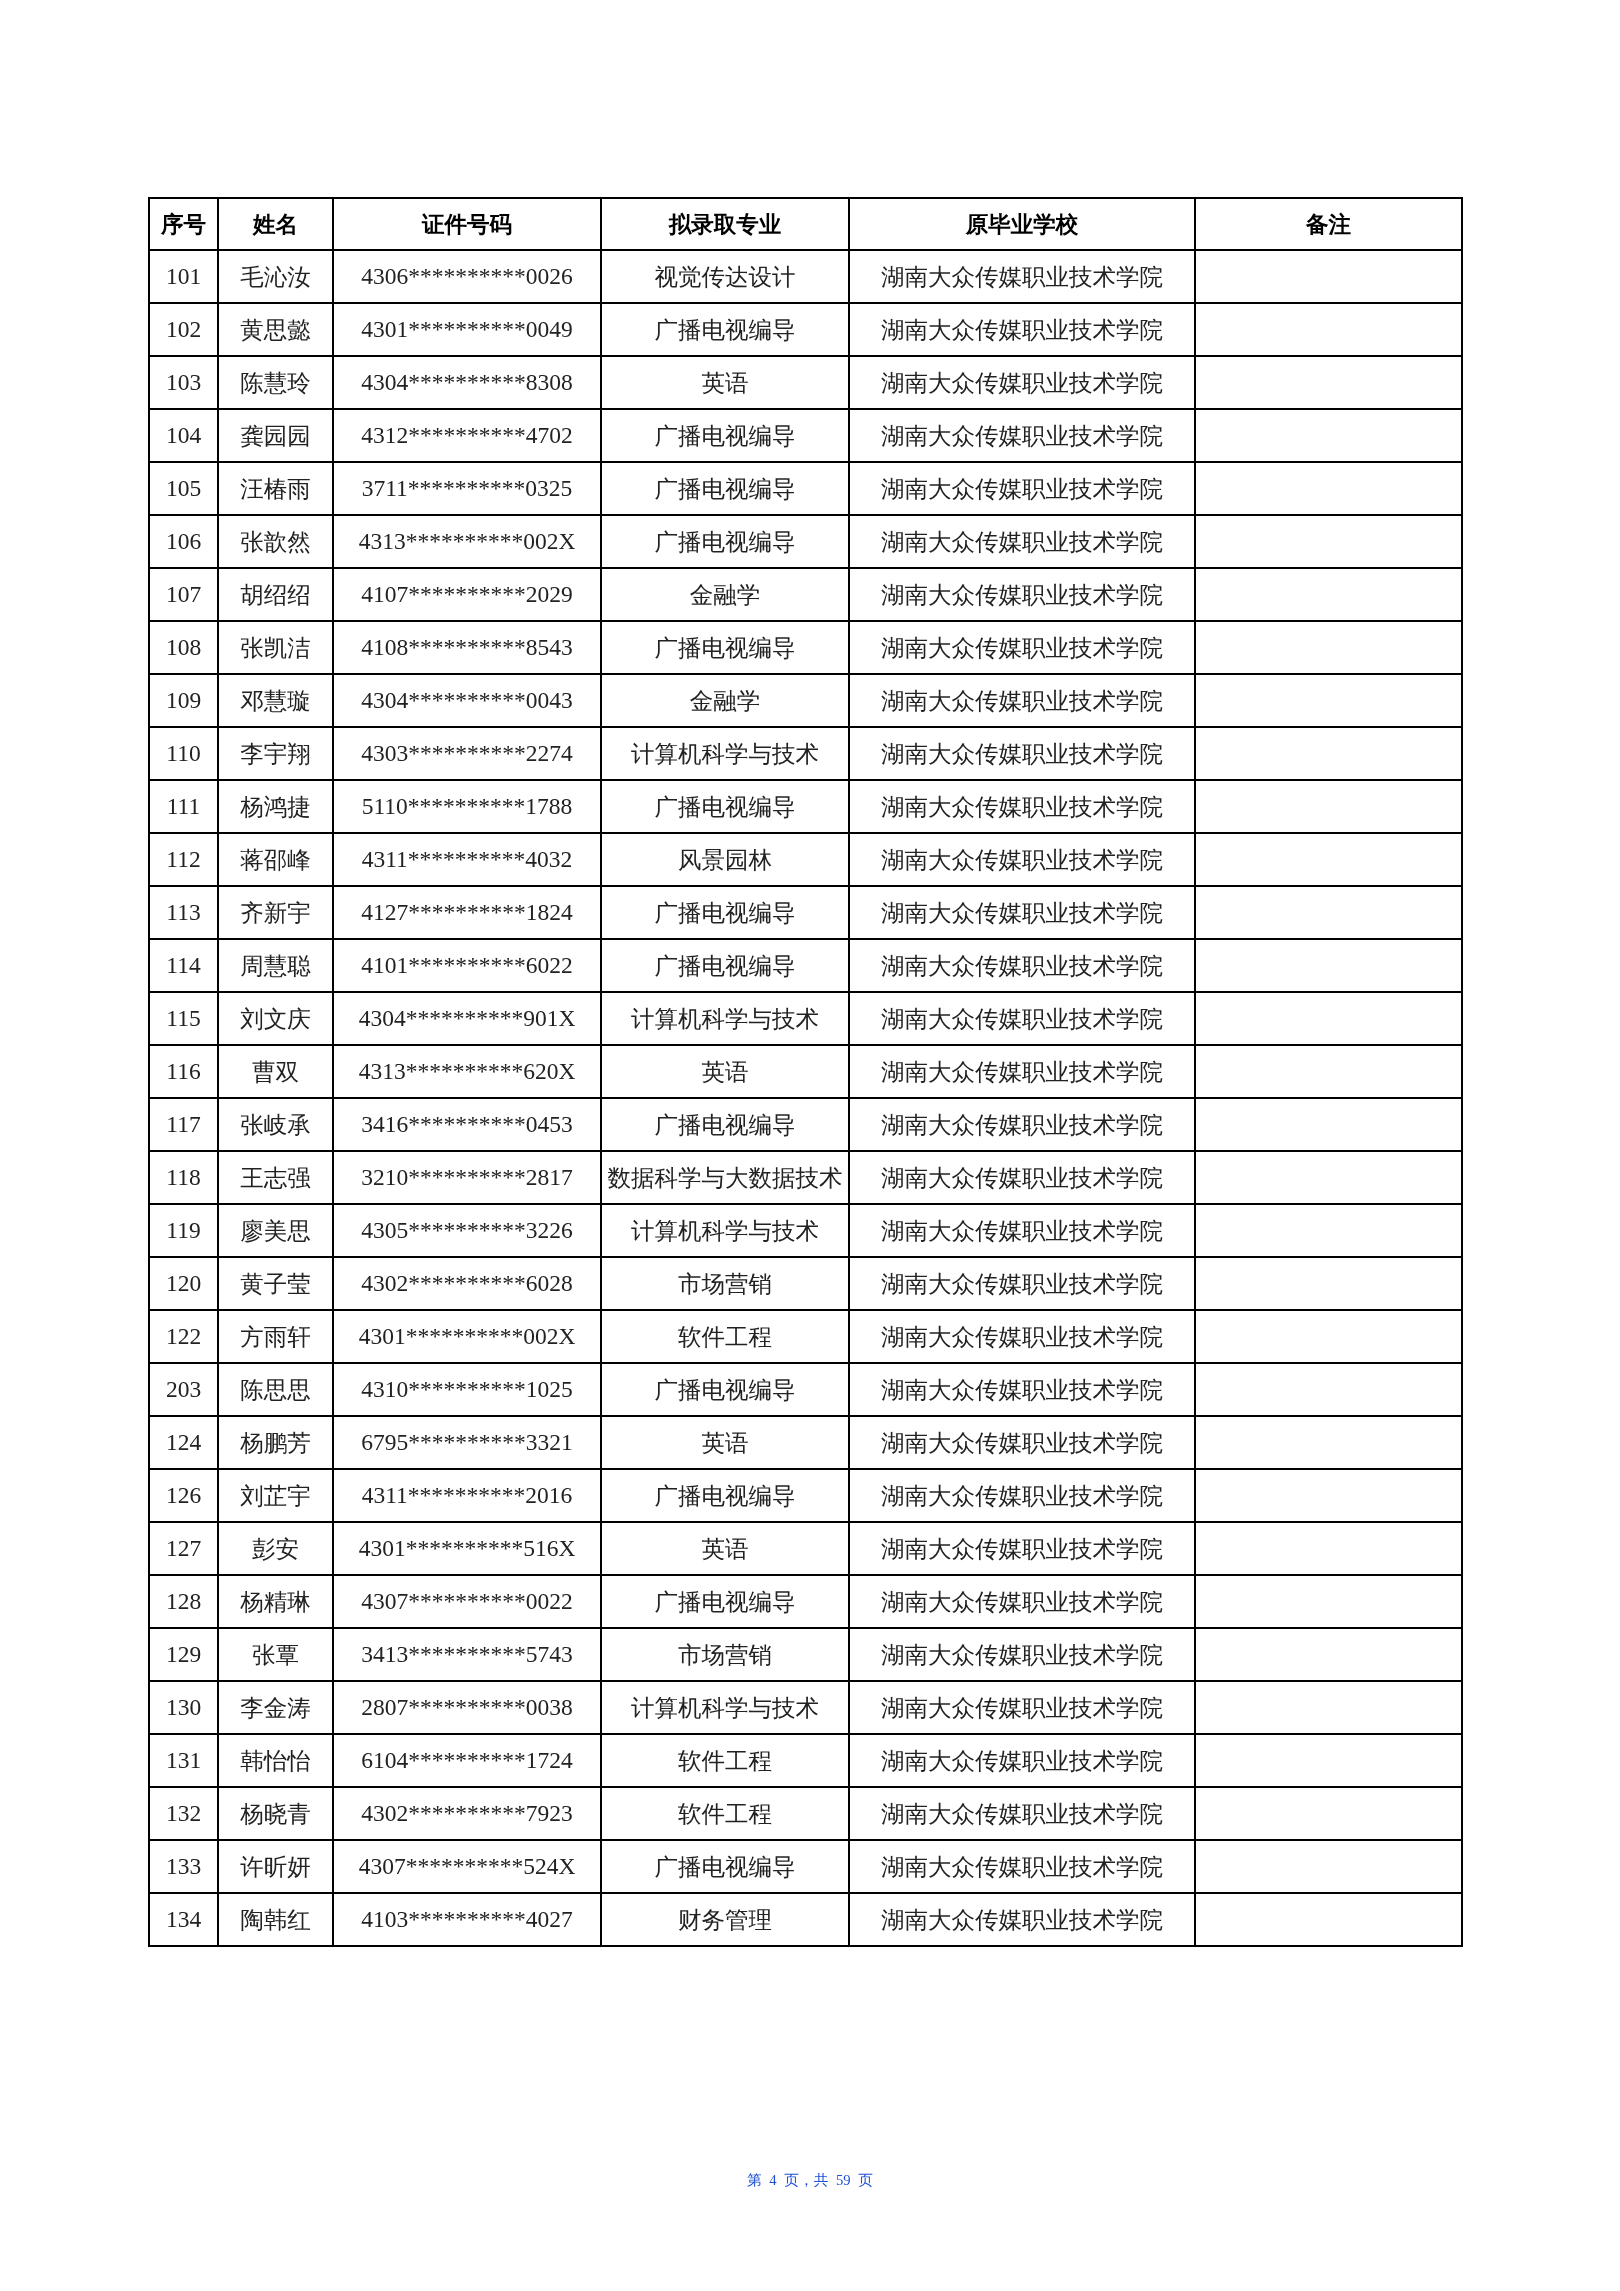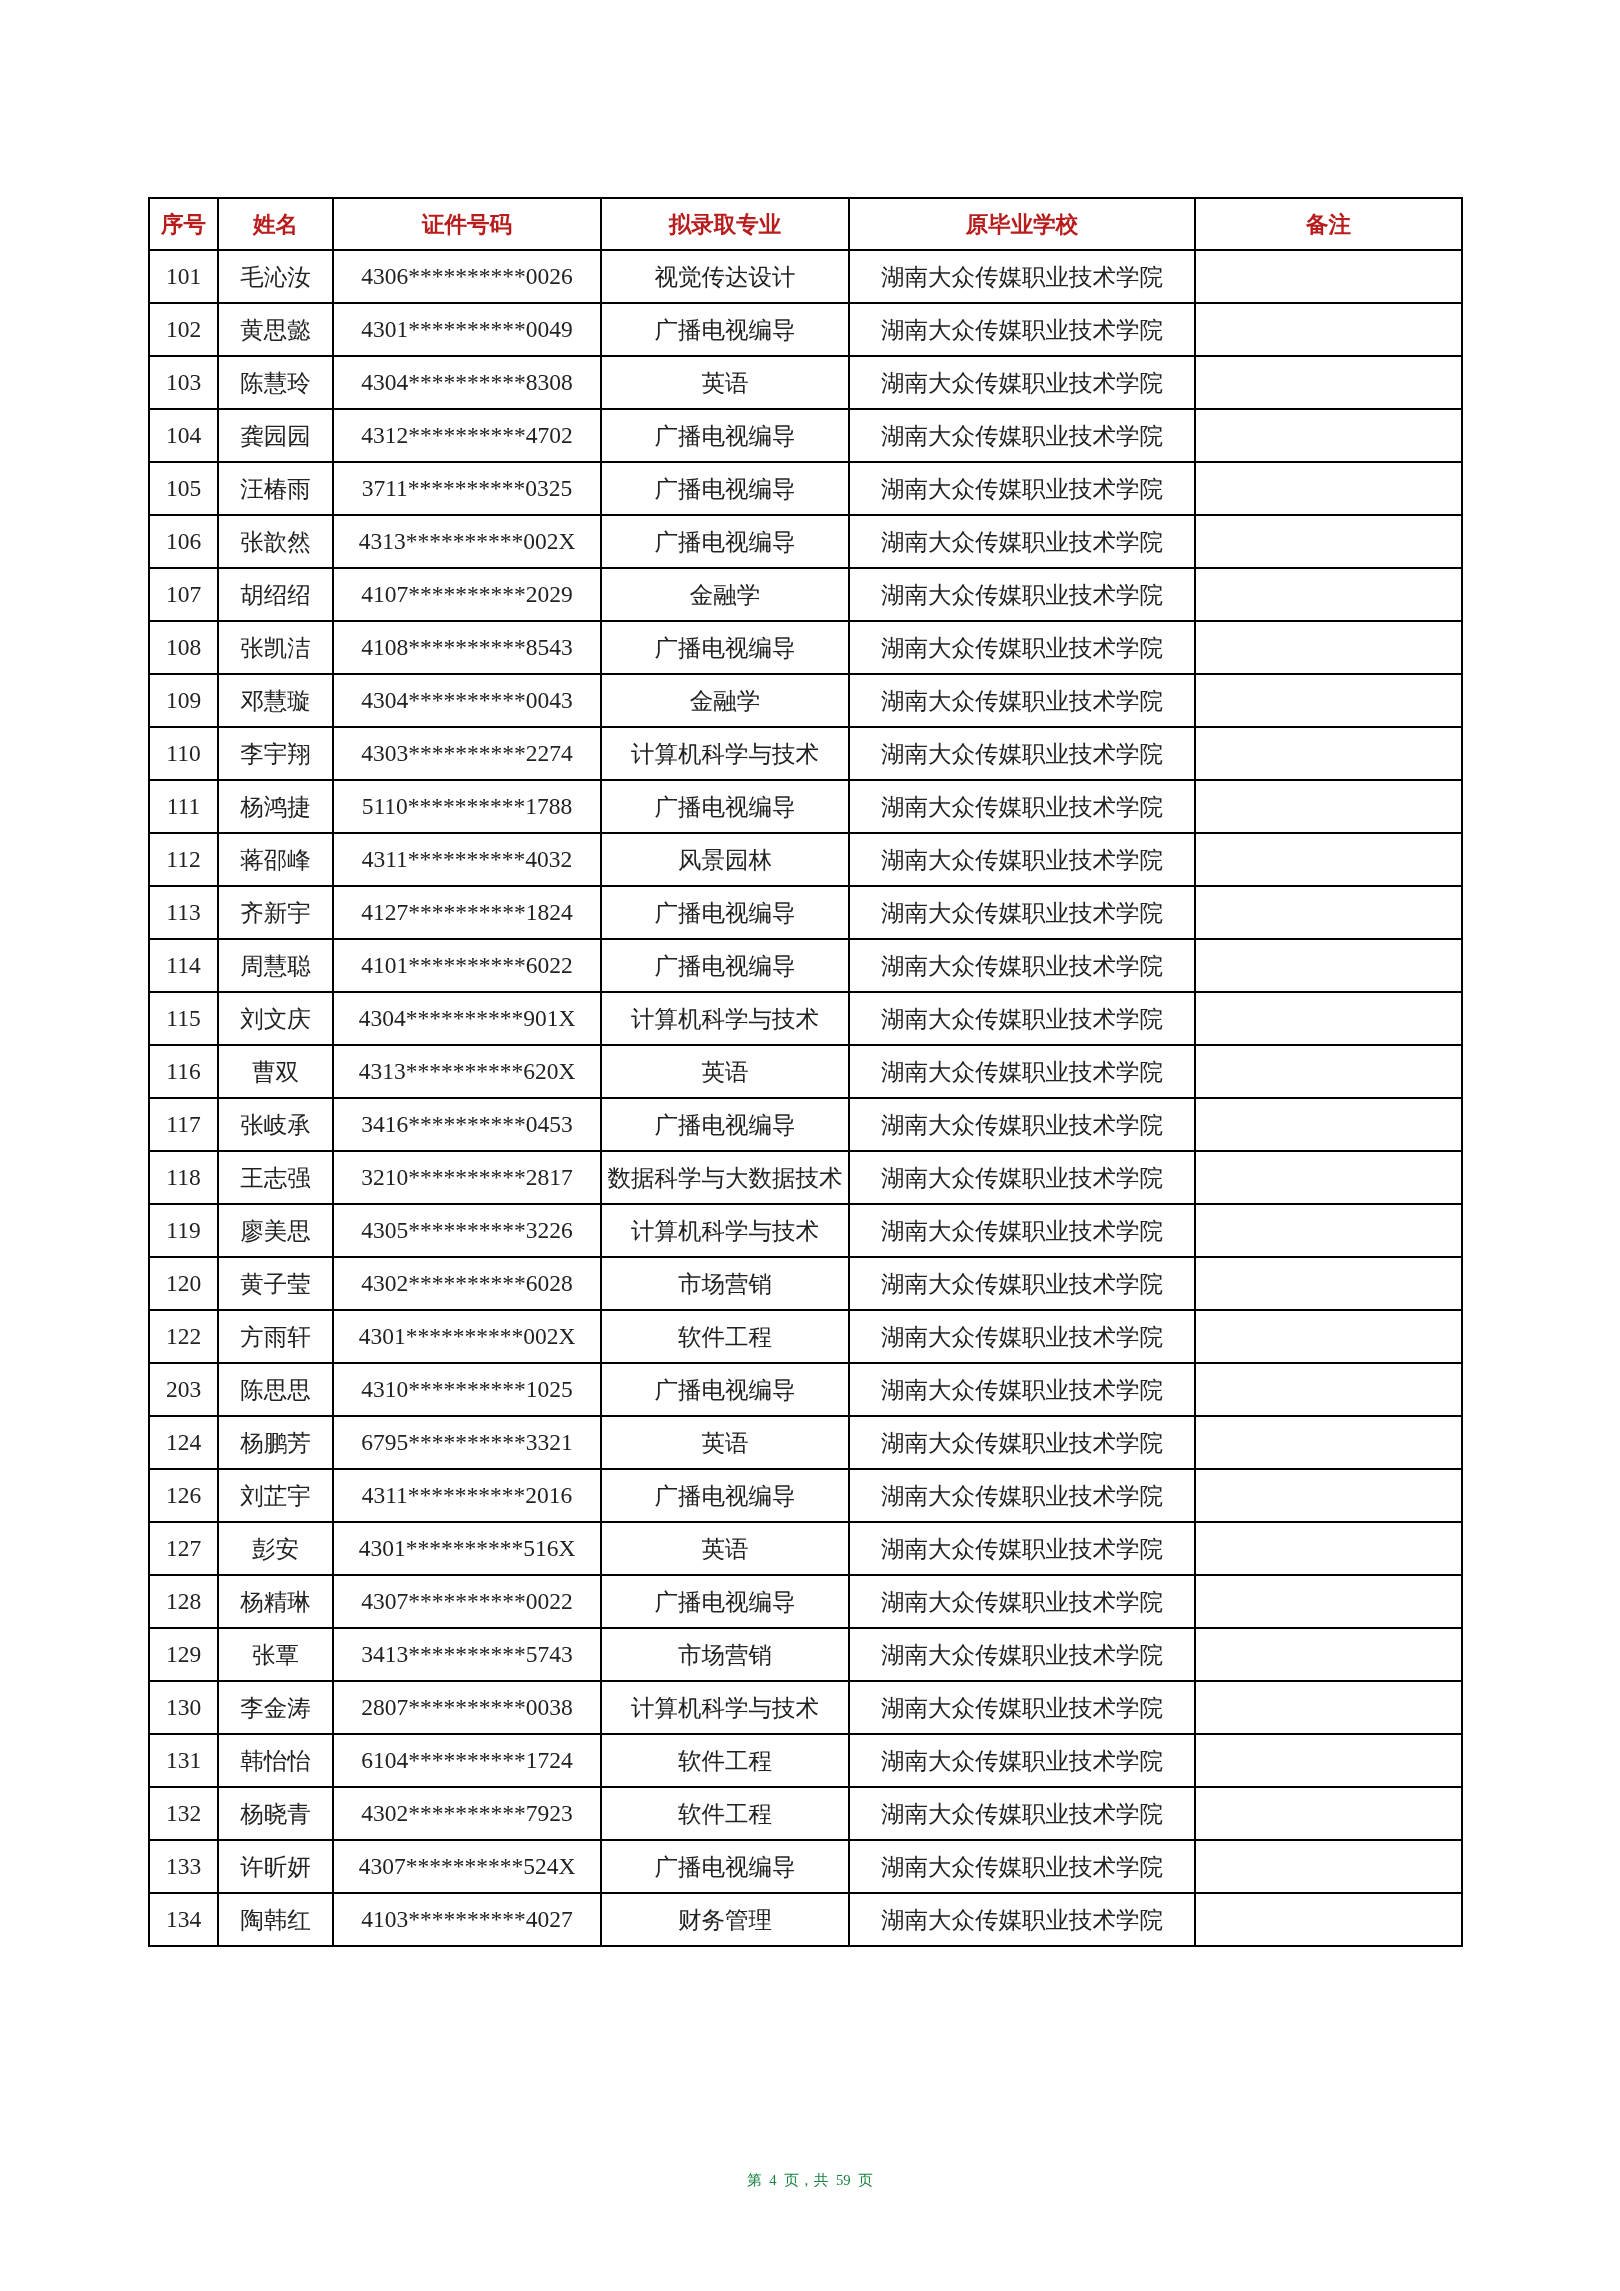--- a/index.html
+++ b/index.html
@@ -3,24 +3,24 @@
 <meta charset="utf-8">
 <style>
   html, body { margin: 0; padding: 0; background: #ffffff; }
   body { width: 1620px; height: 2292px; position: relative; overflow: hidden;
          font-family: "Liberation Serif", "DejaVu Serif", serif; color: #111; }
   #admit-table { position: absolute; left: 148px; top: 197px;
          border-collapse: collapse; table-layout: fixed; width: 1311px; }
   #admit-table th, #admit-table td { border: 2.5px solid #000; text-align: center;
          vertical-align: middle; padding: 0; white-space: nowrap; overflow: hidden; }
   #admit-table th { height: 50px; font-family: "DejaVu Sans", sans-serif;
-         font-weight: bold; font-size: 22.5px; color: #b91c1c; }
+         font-weight: bold; font-size: 22.5px; color: #000000; }
   #admit-table td { height: 51px; font-size: 23.5px; color: #222; }
   .footer { position: absolute; left: 0; width: 1620px; top: 2171px; text-align: center;
-         font-family: "Liberation Serif", "DejaVu Serif", serif; font-size: 14.7px; color: #15803d;
+         font-family: "Liberation Serif", "DejaVu Serif", serif; font-size: 14.7px; color: #1d4ed8;
          word-spacing: 3.9px; }
 </style>
 </head>
 <body>
 
 <table id="admit-table">
   <colgroup>
     <col style="width:69px">
     <col style="width:115px">
     <col style="width:268px">

